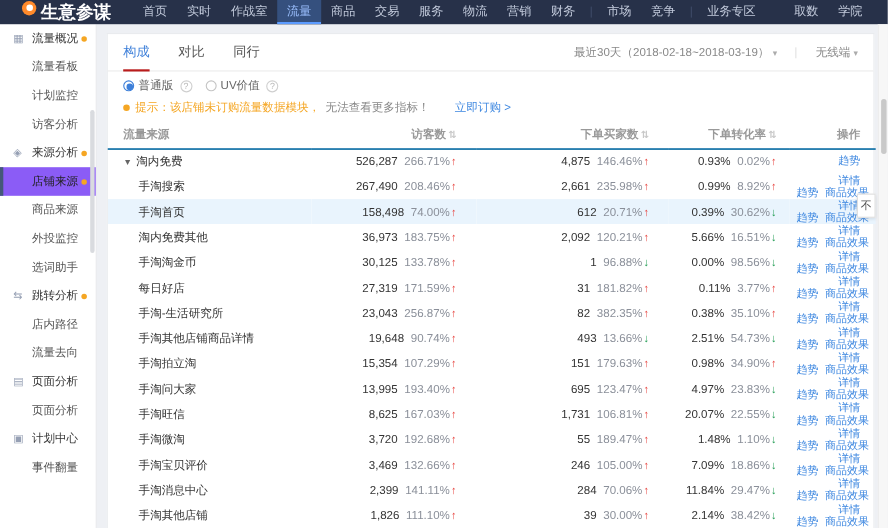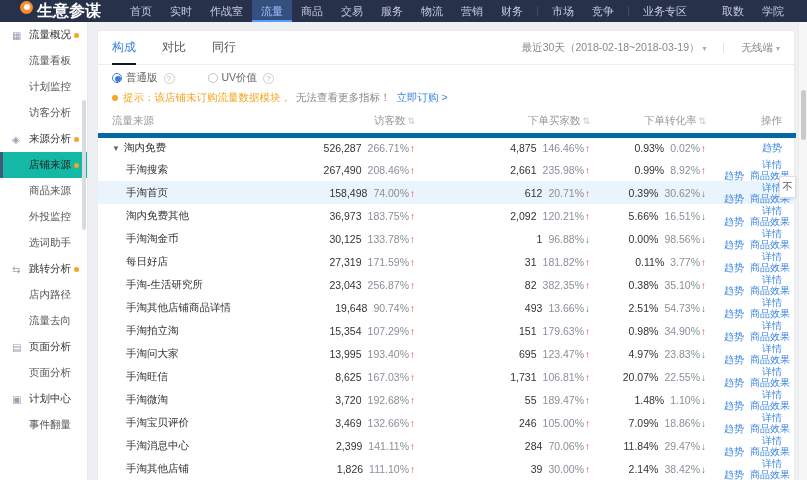--- a/index.html
+++ b/index.html
@@ -16,52 +16,52 @@
 .nav-item.active{background:#35507e;color:#9cc0ff;box-shadow:inset 0 -2px 0 #5b9bff}
 .nav-div{width:1px;height:10px;background:#3e4a66;margin:0 5px}
 .nav-right{display:flex;align-items:center;height:22px;padding-right:14px}
 
 
 .sidebar{position:absolute;top:22px;left:0;width:88px;height:458px;background:#fff;border-right:1px solid #e6e8ec;font-size:10.5px;z-index:10}
 .side-row{position:relative;display:flex;align-items:center;height:26px;color:#555;cursor:pointer;white-space:nowrap}
 .side-header{padding-left:12px;color:#333}
 .side-header .icon{width:14px;color:#96a0b4;font-size:10px;margin-right:3px;flex:none}
 .side-item{padding-left:29px}
-.side-item.active{background:#14b8a6;border-left:3px solid #44587a;padding-left:26px;color:#222}
+.side-item.active{background:#8b5cf6;border-left:3px solid #44587a;padding-left:26px;color:#222}
 .dot{width:5px;height:5px;border-radius:50%;background:#f5a623;margin-left:3px;flex:none}
 .side-scroll{position:absolute;right:1px;top:78px;width:4px;height:130px;background:#d9dbdf;border-radius:2px}
 
 
 .main{position:absolute;top:22px;left:89px;width:709px;height:458px;background:#eef0f4;padding:8px 0 0 8px}
 .card{background:#fff;width:698px;height:450px;border:1px solid #e9ebee;border-bottom:none}
 
 .tabbar{display:flex;align-items:center;justify-content:space-between;height:34px;border-bottom:1px solid #ececec;padding:0 14px}
 .tabs{display:flex;gap:26px;height:34px}
 .tab{font-size:12px;color:#555;line-height:33px;height:34px}
-.tab.active{color:#3d7fd9;border-bottom:2px solid #0f172a}
+.tab.active{color:#3d7fd9;border-bottom:2px solid #b91c1c}
 .filters{display:flex;align-items:center;gap:17px;font-size:10.5px;color:#888;white-space:nowrap}
 .caret{font-size:8px;color:#ababab;margin-left:3px}
 .fdiv{width:1px;height:10px;background:#e2e2e2}
 
-.options{display:flex;align-items:center;gap:33px;padding:6px 14px 2px;font-size:10.5px;color:#666;height:22px}
+.options{display:flex;align-items:center;gap:12px;padding:6px 14px 2px;font-size:10.5px;color:#666;height:22px}
 .radio{display:flex;align-items:center;gap:4px;cursor:pointer}
 .rdot{width:10px;height:10px;border-radius:50%;border:1px solid #c4c4c4;position:relative;background:#fff;flex:none}
 .radio.checked .rdot{border-color:#3d7fd9}
 .radio.checked .rdot::after{content:"";position:absolute;left:2px;top:2px;width:6px;height:6px;border-radius:50%;background:#3d7fd9}
 .help{width:11px;height:11px;border-radius:50%;border:1px solid #cfcfcf;color:#b5b5b5;font-size:8px;line-height:10px;text-align:center;margin-left:2px;flex:none}
 
 .notice{display:flex;align-items:center;gap:5px;padding:0 14px;font-size:10.5px;height:22px;white-space:nowrap}
 .ndot{width:6px;height:6px;border-radius:50%;background:#f5a623;flex:none}
 .nlead{color:#f5a623}
 .nrest{color:#888}
-.nlink{color:#3d87e0;margin-left:1px}
+.nlink{color:#3d87e0;margin-left:18px}
 
 
 table{width:100%;border-collapse:collapse;font-size:10.5px;table-layout:fixed}
-th{color:#999;font-weight:normal;height:26px;text-align:right;padding-right:18px;border-bottom:5px solid #0369a1}
+th{color:#999;font-weight:bold;height:26px;text-align:right;padding-right:18px;border-bottom:1px solid #0369a1}
 th.c-name{text-align:left;padding-left:14px}
 th.c-conv{padding-right:12px}
 th.c-ops{text-align:right;padding-right:14px}
 td{height:23px;text-align:right;padding-right:18px;color:#444;overflow:hidden}
 td.c-name{text-align:left;padding-left:14px;color:#333}
 td.c-conv{padding-right:12px}
 td.c-ops{padding-right:14px}
 tr.lvl1 td.c-name{padding-left:28px}
 tr.highlight{background:#e9f4fd}
 .val{color:#333}

